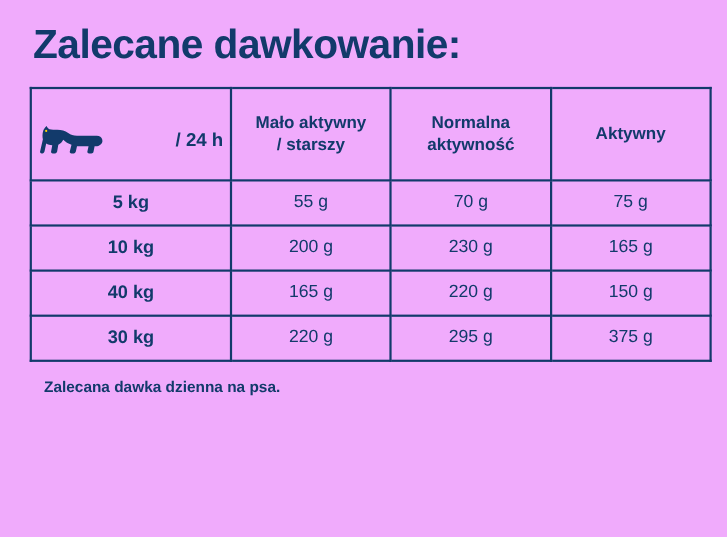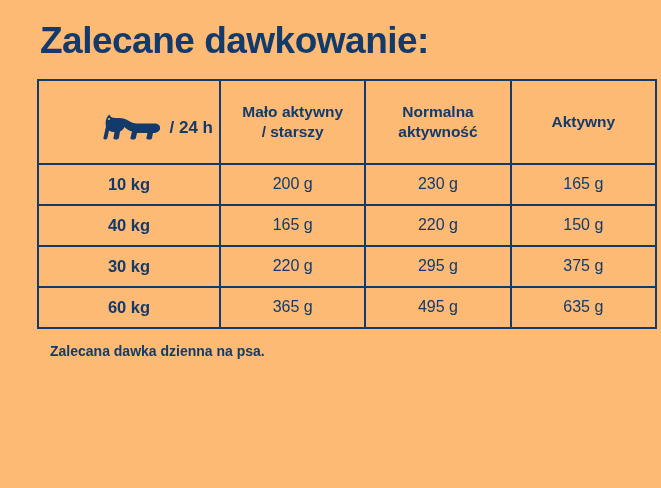--- a/index.html
+++ b/index.html
@@ -12,22 +12,22 @@
     background: #FFD400;
     font-family: "Liberation Sans", sans-serif;
     color: #123A6B;
     overflow: hidden;
   }
   .page {
     position: relative;
     width: 661px;
     height: 488px;
     box-sizing: border-box;
-    padding: 16px 18px 10px 28px;
-    background: #fdba74;
+    padding: 16px 18px 10px 18px;
+    background: #f0abfc;
   }
   .title {
     font-size: 37px;
     font-weight: bold;
     letter-spacing: -0.5px;
     color: #123A6B;
     margin: 6px 0 0 12px;
     line-height: 1.05;
   }
   .table-wrap {
@@ -52,21 +52,21 @@
     line-height: 1.25;
     padding: 4px 6px;
     vertical-align: middle;
   }
   table.dosage thead th.first {
     width: 168px;
   }
   .head-first-inner {
     display: flex;
     align-items: center;
-    justify-content: flex-end;
+    justify-content: space-between;
     gap: 8px;
     margin-top: 12px;
   }
   .dog-icon {
     display: inline-block;
     width: 60px;
     height: 30px;
     line-height: 0;
   }
   .head-hours {
@@ -121,42 +121,42 @@
             <span>Normalna</span><br>
             <span>aktywność</span>
           </th>
           <th>
             <span>Aktywny</span>
           </th>
         </tr>
       </thead>
       <tbody>
         <tr>
+          <td class="weight">5 kg</td>
+          <td>55 g</td>
+          <td>70 g</td>
+          <td>75 g</td>
+        </tr>
+        <tr>
           <td class="weight">10 kg</td>
           <td>200 g</td>
           <td>230 g</td>
           <td>165 g</td>
         </tr>
         <tr>
           <td class="weight">40 kg</td>
           <td>165 g</td>
           <td>220 g</td>
           <td>150 g</td>
         </tr>
         <tr>
           <td class="weight">30 kg</td>
           <td>220 g</td>
           <td>295 g</td>
           <td>375 g</td>
         </tr>
-        <tr>
-          <td class="weight">60 kg</td>
-          <td>365 g</td>
-          <td>495 g</td>
-          <td>635 g</td>
-        </tr>
       </tbody>
     </table>
   </div>
 
   <div class="footnote">Zalecana dawka dzienna na psa.</div>
 
 </div>
 
 </body></html>

